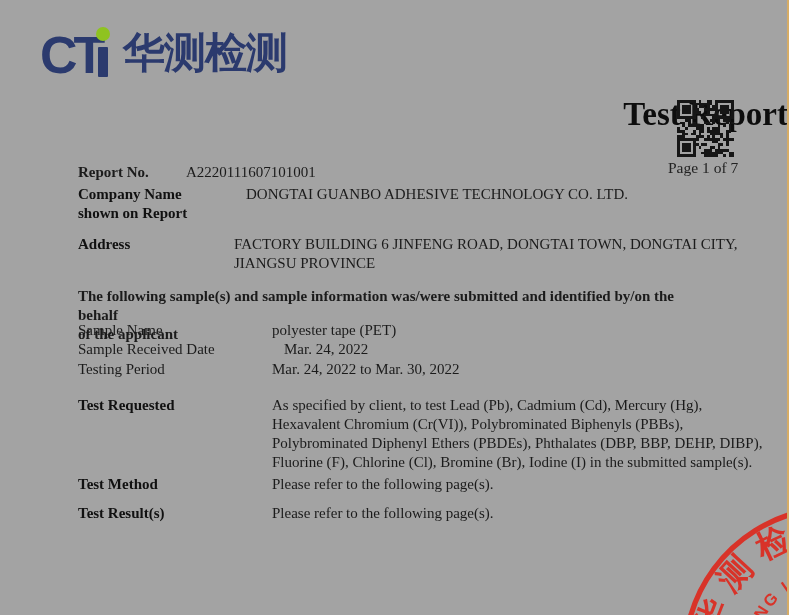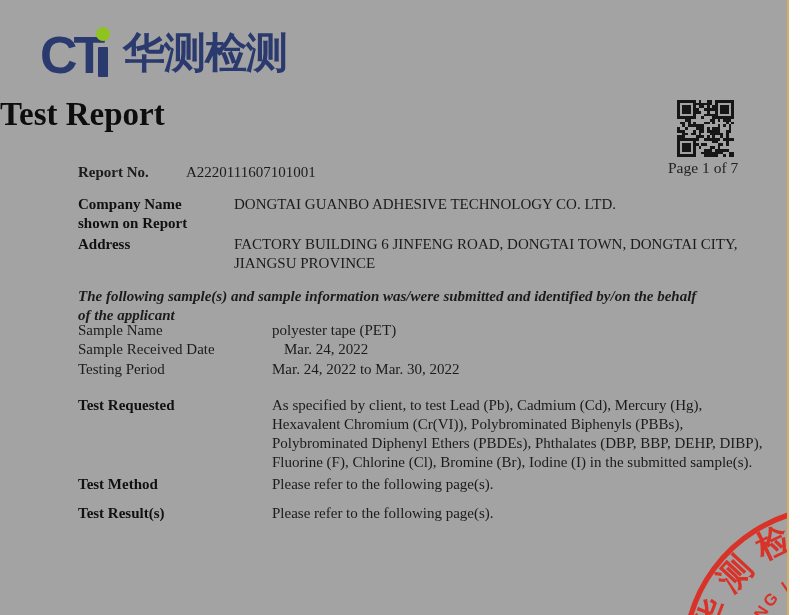--- a/index.html
+++ b/index.html
@@ -14,21 +14,21 @@
   .logo{position:absolute;left:40px;top:14px;width:300px;height:66px;}
   .cti{position:absolute;left:0;top:0;width:80px;height:66px;}
   .cti-ct{position:absolute;left:0;top:15px;font-family:"Liberation Sans","DejaVu Sans",sans-serif;
           font-weight:800;font-size:52px;line-height:1;letter-spacing:-4px;color:#2b3a6e;}
   .cti-stem{position:absolute;left:58px;top:33px;width:10px;height:30px;background:#2b3a6e;border-radius:1px;}
   .cti-dot{position:absolute;left:56px;top:13px;width:14px;height:14px;border-radius:50%;background:#8fc320;}
   .logo-cn{position:absolute;left:83px;top:18px;font-family:"Liberation Sans","DejaVu Sans",sans-serif;
            font-weight:bold;font-size:42px;line-height:1;letter-spacing:-1px;color:#2b3a6e;}
 
   
-  .title{position:absolute;left:0;top:96px;width:788px;text-align:left;
+  .title{position:absolute;left:0;top:96px;width:788px;text-align:right;
          font-size:33px;font-weight:bold;color:#0d0d0d;}
 
   
   .qr{position:absolute;left:677px;top:100px;width:57px;height:57px;}
   .qr svg{display:block;width:57px;height:57px;}
   .page-num{position:absolute;left:668px;top:159px;font-size:15.5px;color:#222;}
 
   
   .row{position:absolute;left:78px;font-size:15px;line-height:19px;}
   .lbl{font-weight:bold;color:#111;}
@@ -309,37 +309,37 @@
         <rect x="19" y="20" width="1" height="1"></rect>
         <rect x="20" y="20" width="1" height="1"></rect>
       </svg>
   </div>
   <div class="page-num">Page 1 of 7</div>
 
   <div class="row" style="top:163px;">
     <span class="report-lbl">Report No.</span><span class="val">A2220111607101001</span>
   </div>
 
-  <div class="row grid-a" style="top:195px;">
+  <div class="row grid-a" style="top:185px;gap:12px;">
     <div class="lbl">
       <div>Company Name</div>
       <div>shown on Report</div>
     </div>
     <div class="val">DONGTAI GUANBO ADHESIVE TECHNOLOGY CO. LTD.</div>
   </div>
 
   <div class="row grid-a" style="top:235px;">
     <div class="lbl">Address</div>
     <div class="val">
       <div>FACTORY BUILDING 6 JINFENG ROAD, DONGTAI TOWN, DONGTAI CITY,</div>
       <div>JIANGSU PROVINCE</div>
     </div>
   </div>
 
-  <div class="row statement" style="top:287px;font-style:italic;">
+  <div class="row statement" style="top:287px;">
     <div>The following sample(s) and sample information was/were submitted and identified by/on the behalf</div>
     <div>of the applicant</div>
   </div>
 
   <div class="row grid-b" style="top:321px;">
     <div>Sample Name</div>
     <div class="val">polyester tape (PET)</div>
   </div>
   <div class="row grid-b" style="top:340px;gap:12px;">
     <div>Sample Received Date</div>

